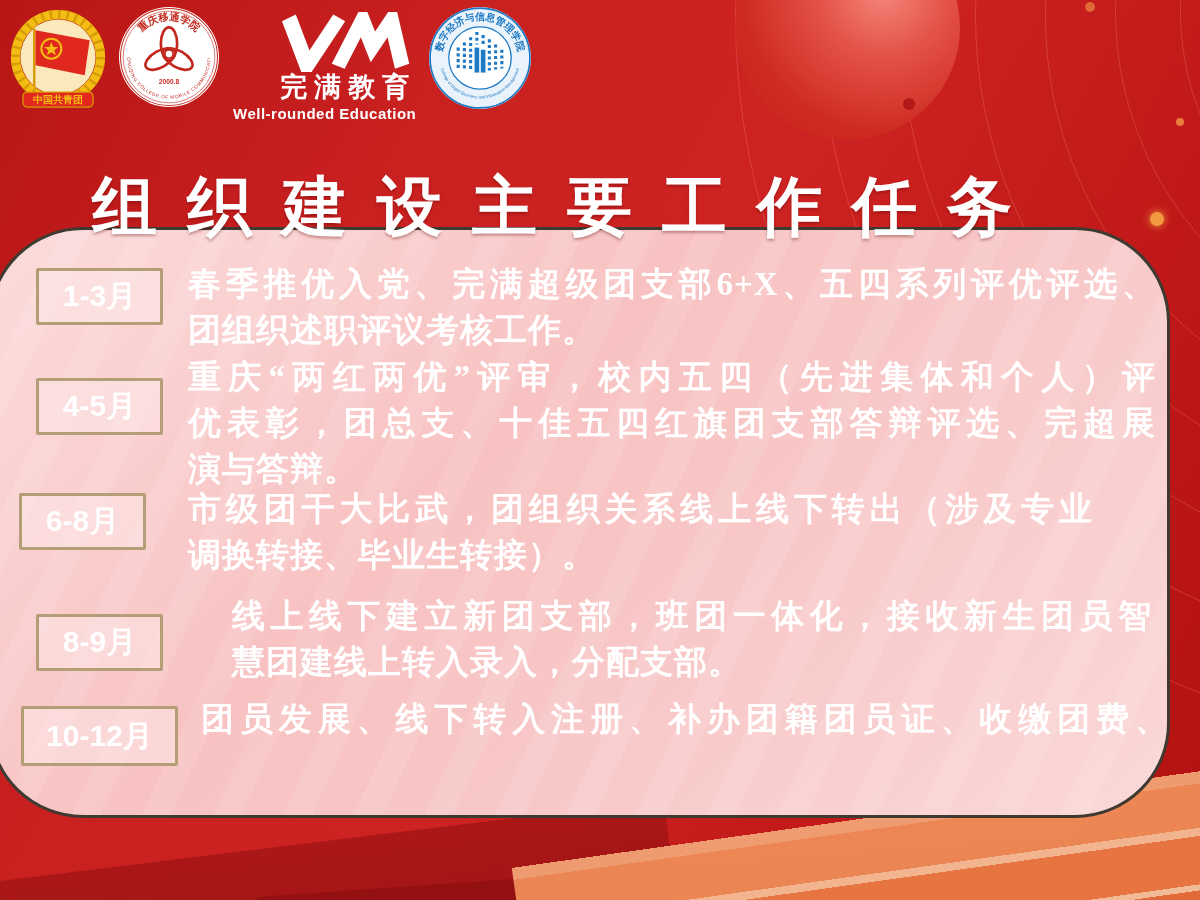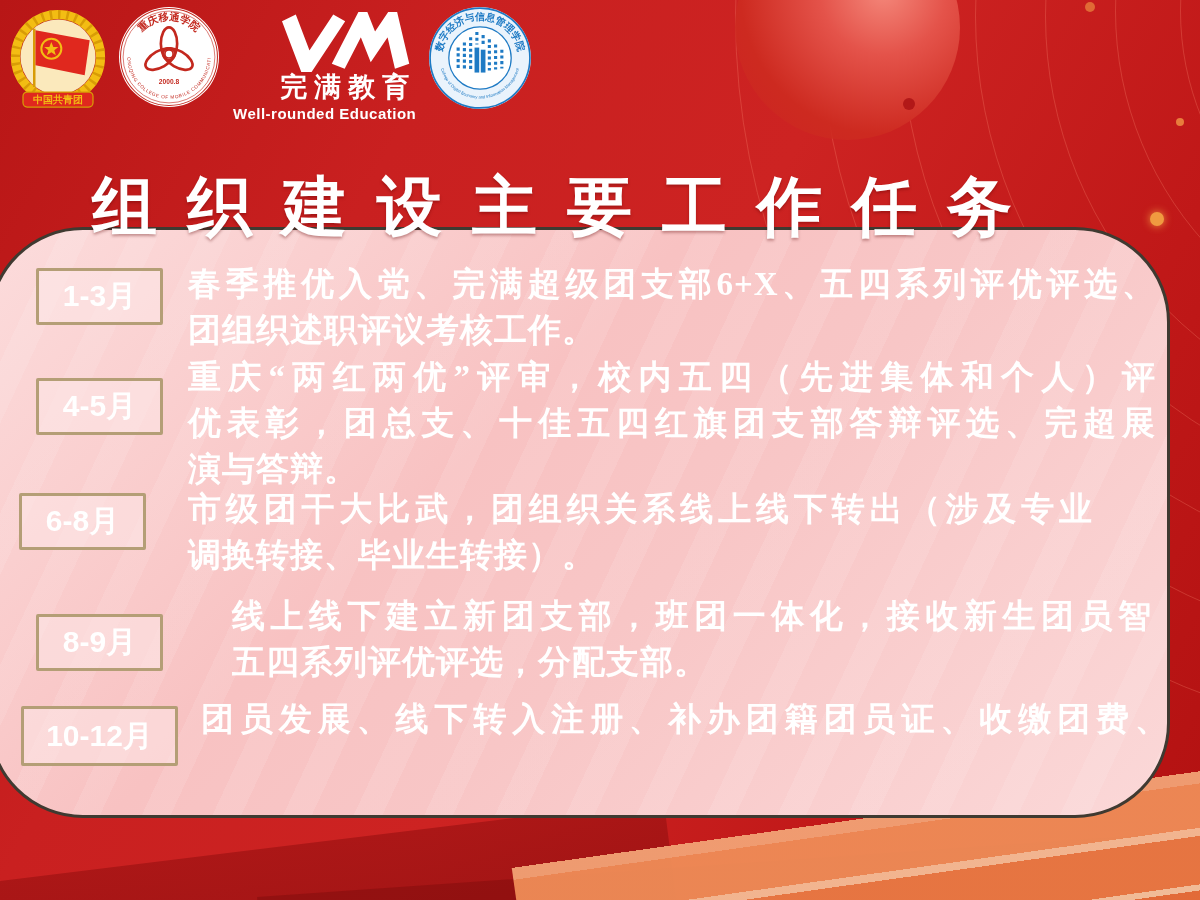--- a/index.html
+++ b/index.html
@@ -174,21 +174,21 @@
     <div class="tasks" style="left:197px;top:256px;">
       <div class="task-line" style="width:905px;">市级团干大比武，团组织关系线上线下转出（涉及专业</div>
       <div class="task-line last">调换转接、毕业生转接）。</div>
     </div>
 
     <div class="month-box" style="left:45px;top:384px;width:127px;height:57px;">
       <span>8-9月</span>
     </div>
     <div class="tasks" style="left:197px;top:363px;margin-left:44px;">
       <div class="task-line" style="width:920px;">线上线下建立新团支部，班团一体化，接收新生团员智</div>
-      <div class="task-line last">五四系列评优评选，分配支部。</div>
+      <div class="task-line last">慧团建线上转入录入，分配支部。</div>
     </div>
 
     <div class="month-box" style="left:30px;top:476px;width:157px;height:60px;">
       <span>10-12月</span>
     </div>
     <div class="tasks" style="left:210px;top:466px;">
       <div class="task-line">团员发展、线下转入注册、补办团籍团员证、收缴团费、</div>
     </div>
 
   </div>

